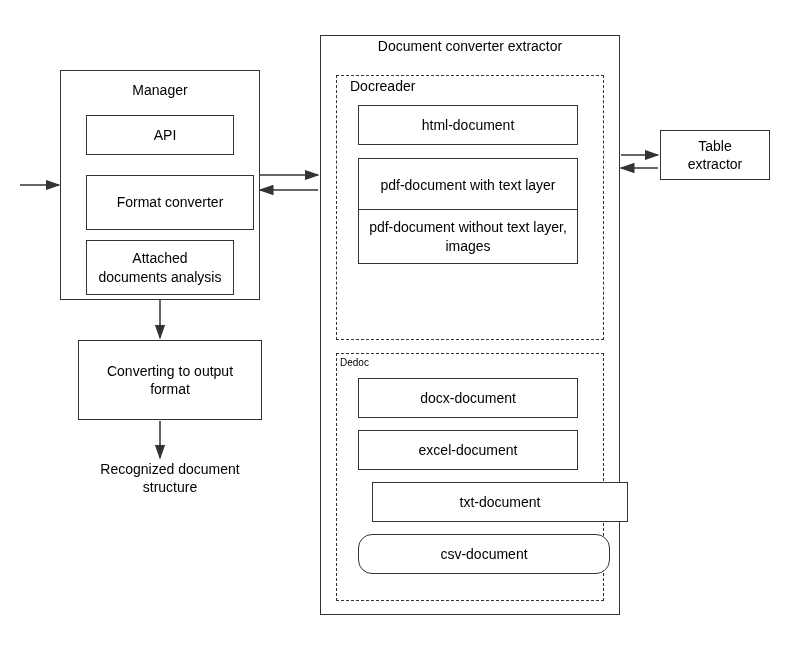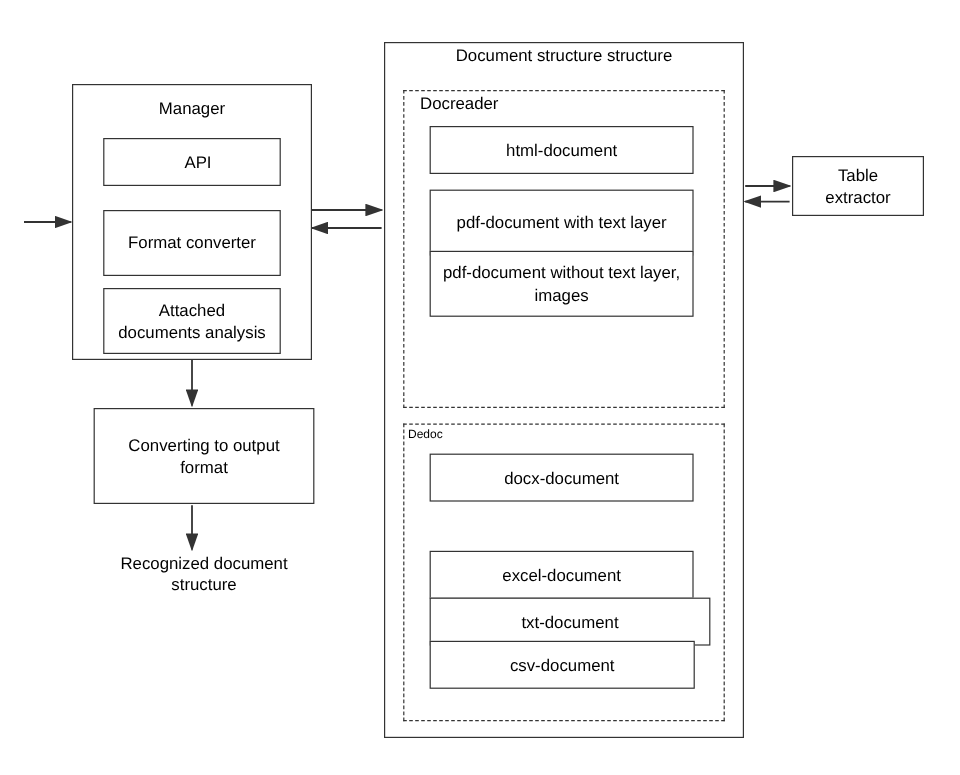--- a/index.html
+++ b/index.html
@@ -47,21 +47,21 @@
       left: 86px;
       top: 115px;
       width: 148px;
       height: 40px;
       padding-left: 20px;
     }
 
     #format-converter-box {
       left: 86px;
       top: 175px;
-      width: 148px;
+      width: 168px;
       height: 55px;
     }
 
     #attached-docs-box {
       left: 86px;
       top: 240px;
       width: 148px;
       height: 55px;
     }
 
@@ -167,36 +167,35 @@
       top: 378px;
       width: 220px;
       height: 40px;
     }
 
     #excel-box {
       left: 358px;
       top: 430px;
       width: 220px;
       height: 40px;
-      margin-top: 29px;
     }
 
     #txt-box {
-      left: 358px;
+      left: 372px;
       top: 482px;
-      width: 234px;
-      height: 40px;
-      margin-top: 16px;
+      width: 256px;
+      height: 40px;
     }
 
     #csv-box {
       left: 358px;
       top: 534px;
-      width: 221px;
-      height: 40px;
+      width: 252px;
+      height: 40px;
+      border-radius: 14px;
     }
 
     
     #table-extractor-box {
       left: 660px;
       top: 130px;
       width: 110px;
       height: 50px;
     }
 
@@ -256,21 +255,21 @@
     <span>Attached documents analysis</span>
   </div>
 
   <div class="box" id="converting-box">
     <span>Converting to output format</span>
   </div>
 
   <div id="recognized-label">Recognized document structure</div>
 
   <div id="doc-structure-box"></div>
-  <div id="doc-structure-label">Document structure structure</div>
+  <div id="doc-structure-label">Document converter extractor</div>
 
   <div id="docreader-box"></div>
   <div id="docreader-label">Docreader</div>
 
   <div class="box" id="html-doc-box">
     <span>html-document</span>
   </div>
 
   <div class="box" id="pdf-text-box">
     <span>pdf-document with text layer</span>

